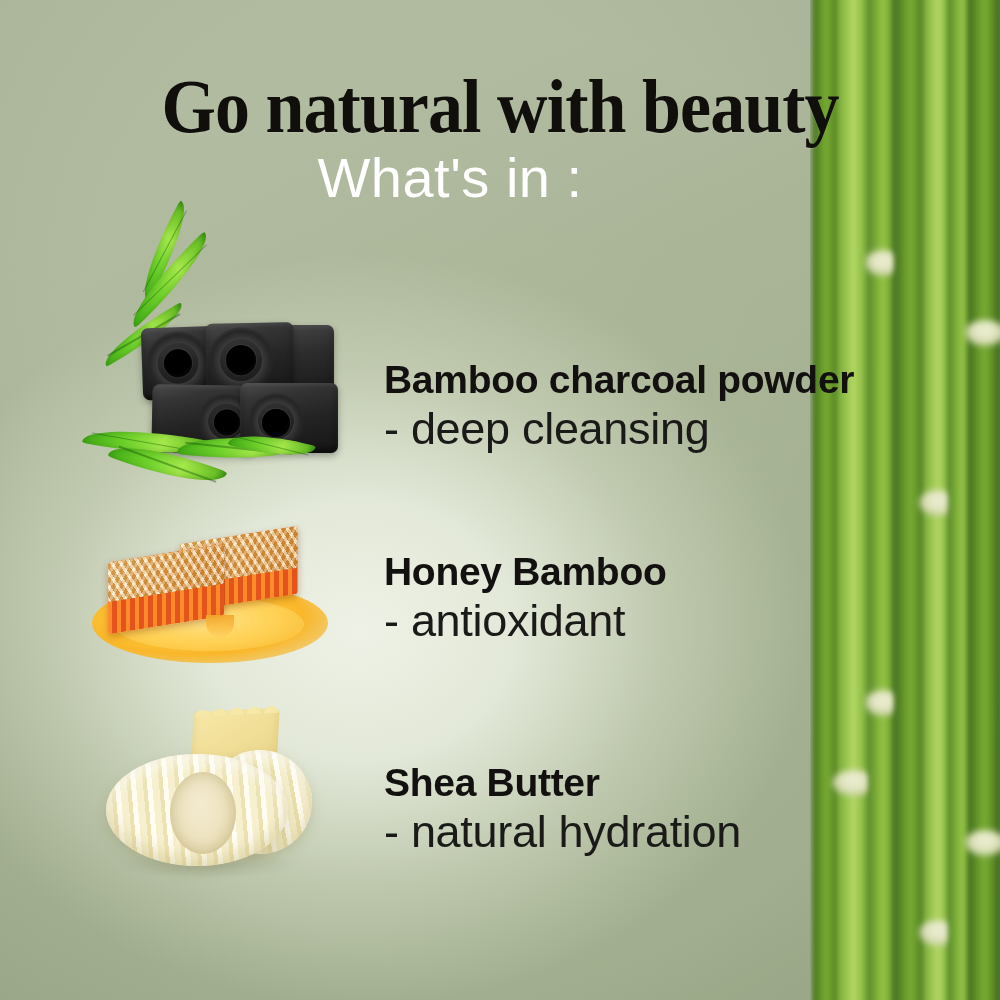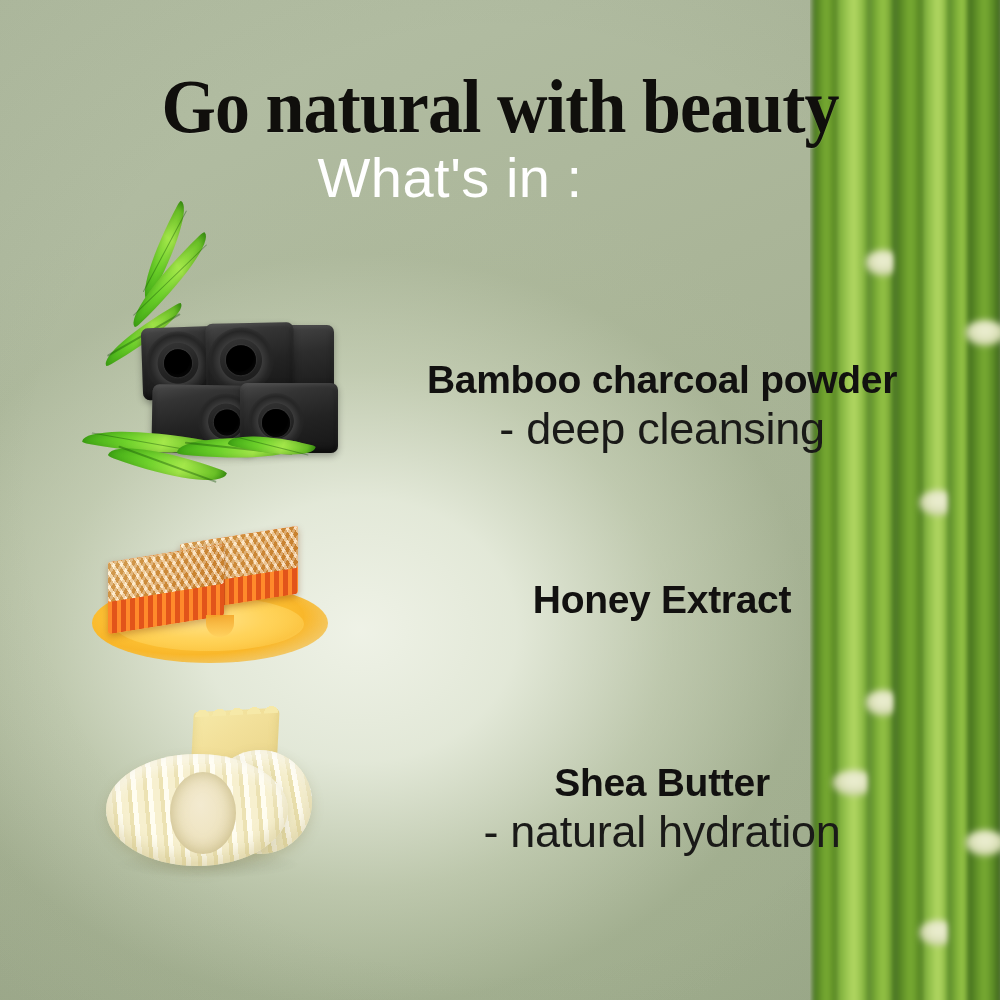--- a/index.html
+++ b/index.html
@@ -105,21 +105,20 @@
   #row-2 { top:700px; height:190px; }
 
   .art {
     position:relative;
     width:320px; height:100%;
     flex:0 0 320px;
   }
   .copy {
     flex:1 1 auto;
     padding-left:4px;
-    text-align:center;
   }
   .ing-name {
     font-family:"Liberation Sans", sans-serif;
     font-weight:700;
     font-size:39px;
     line-height:1.05;
     color:#121110;
     letter-spacing:-0.3px;
   }
   .ing-benefit {
@@ -365,21 +364,22 @@
         <div class="comb comb-back">
           <div class="top-face"></div>
         </div>
         <div class="comb comb-front">
           <div class="top-face"></div>
         </div>
         <div class="comb-drip"></div>
       </div>
     </div>
     <div class="copy">
-      <div class="ing-name">Honey Extract</div>
+      <div class="ing-name">Honey Bamboo</div>
+      <div class="ing-benefit">- antioxidant</div>
     </div>
   </div>
 
   <div class="row" id="row-2">
     <div class="art">
       <div class="soft-shadow" style="left:58px;top:150px;width:180px;height:28px;"></div>
       <div class="butter-wrap">
         <div class="butter-tail"></div>
         <div class="butter-roll roll-right"></div>
         <div class="butter-hole2"></div>

